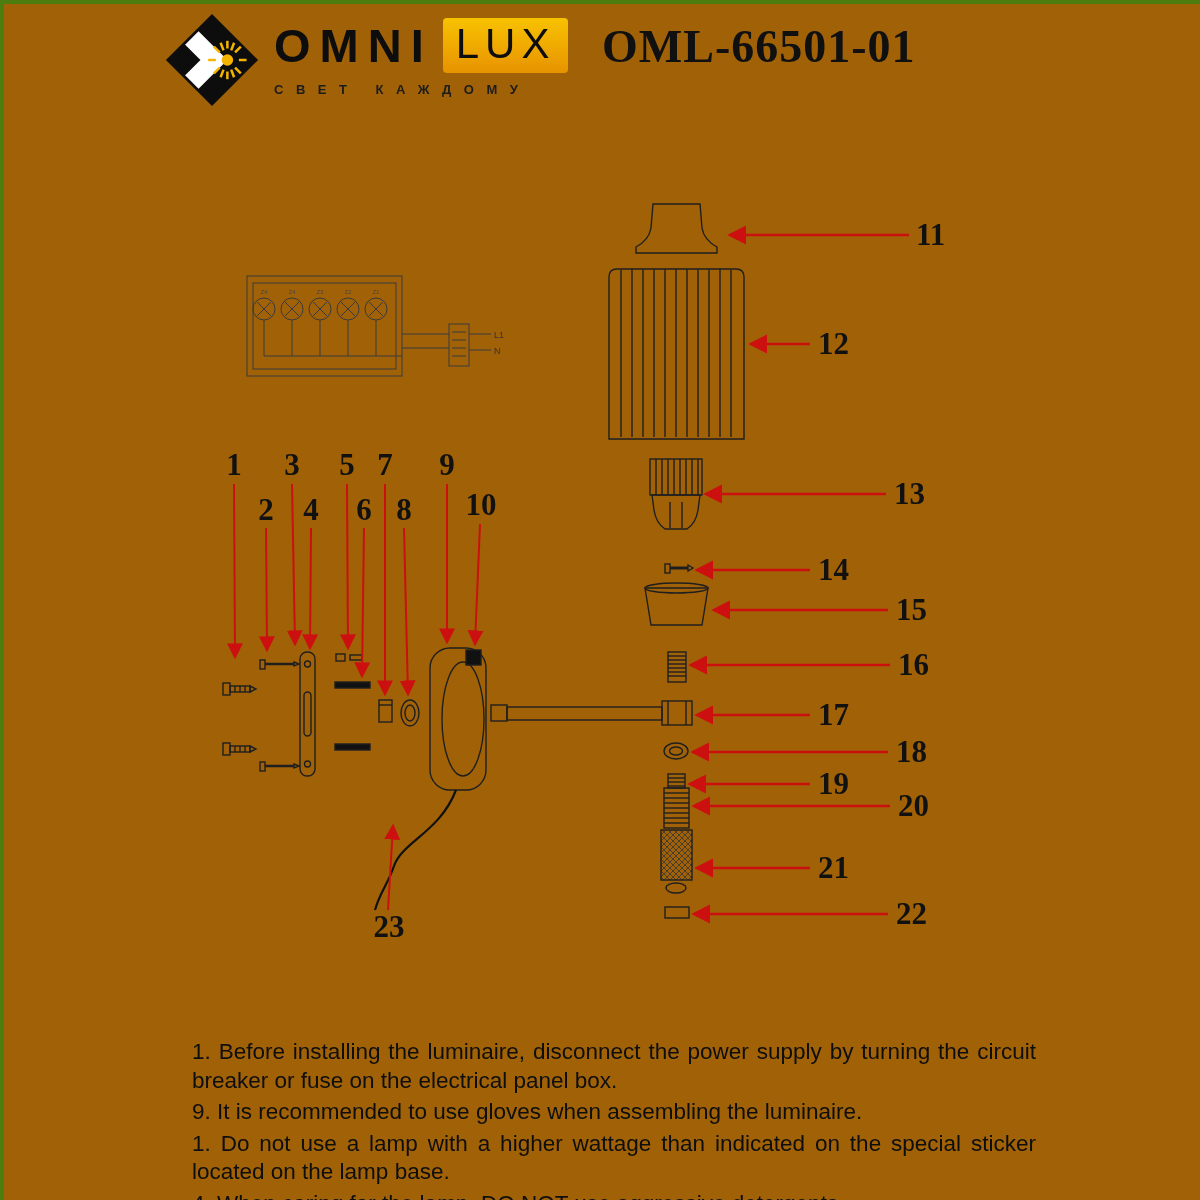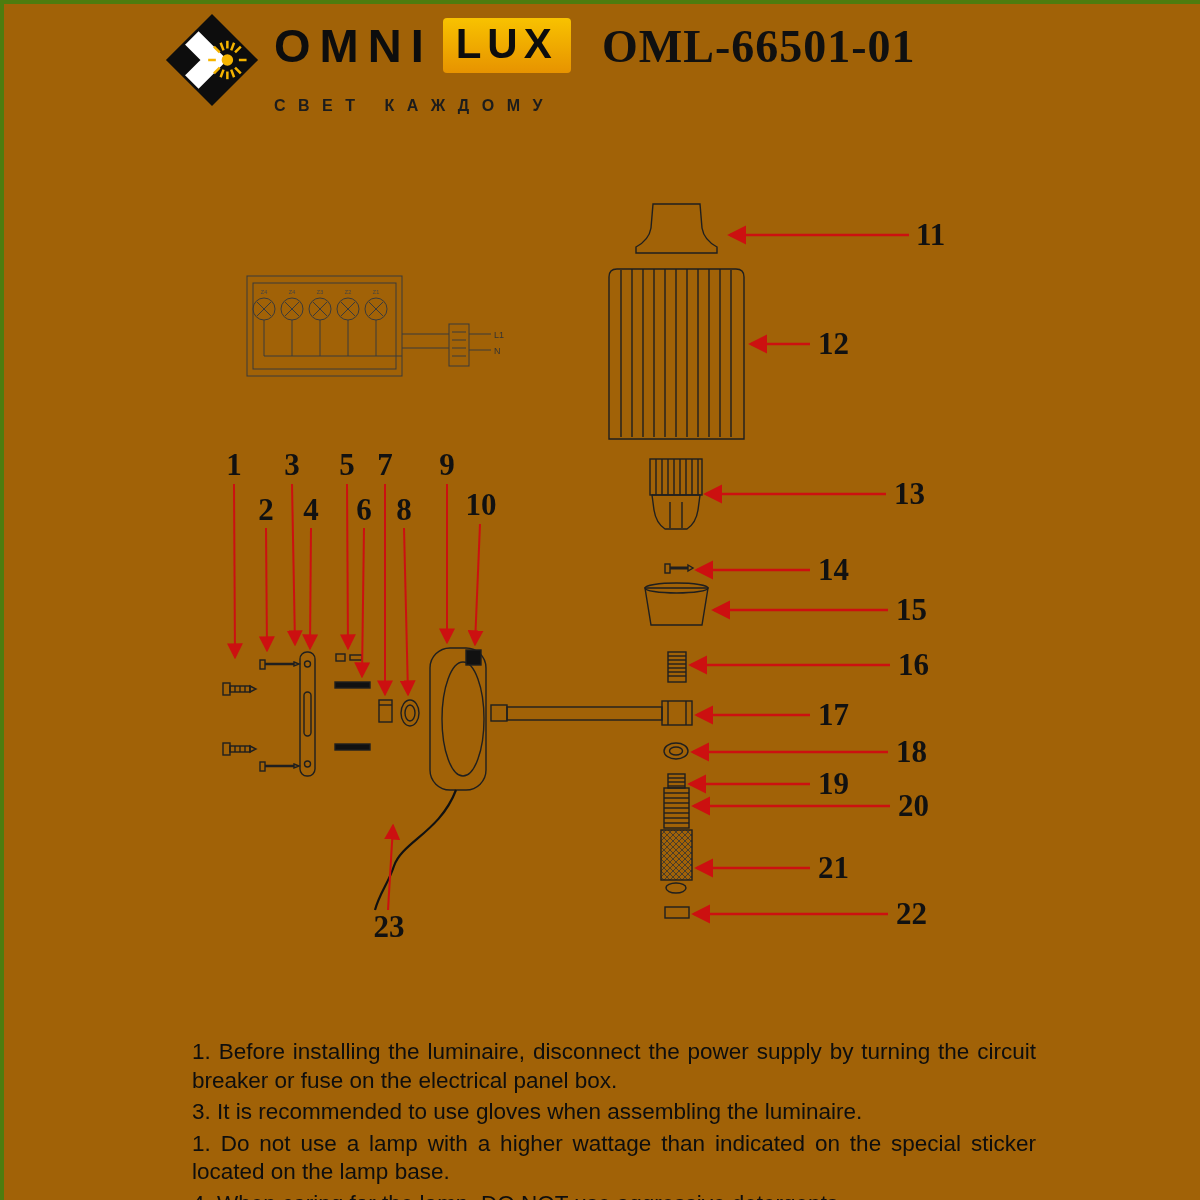--- a/index.html
+++ b/index.html
@@ -5,23 +5,23 @@
   html,body{margin:0;padding:0;background:#fff;}
   body{width:1200px;height:1200px;overflow:hidden;font-family:"Liberation Sans",sans-serif;}
   .frame{position:relative;width:1198px;height:1198px;border:4px solid #4d7c0f;background:#a16207;}
 
   
   .logo{position:absolute;left:160px;top:8px;display:flex;gap:14px;}
   .logo-mark{width:96px;height:96px;flex:0 0 auto;}
   .logo-text{display:flex;flex-direction:column;}
   .logo-row{display:flex;align-items:center;gap:10px;margin-top:6px;}
   .omni{font-weight:800;font-size:47px;letter-spacing:9px;color:#0d0d0d;font-family:"Liberation Sans",sans-serif;}
-  .lux{font-weight:700;font-size:42px;letter-spacing:6px;color:#0d0d0d;
+  .lux{font-weight:400;font-size:42px;letter-spacing:6px;color:#0d0d0d;
        background:linear-gradient(#f8c200,#e79300);padding:2px 13px 5px;border-radius:4px;}
-  .tagline{font-weight:600;font-size:16px;letter-spacing:12.5px;margin-top:24px;color:#1c1c1c;}
+  .tagline{font-weight:600;font-size:13px;letter-spacing:12.5px;margin-top:9px;color:#1c1c1c;}
   .model{position:absolute;left:598px;top:16px;margin:0;font-family:"Liberation Serif",serif;
          font-weight:700;font-size:46px;color:#101010;letter-spacing:1px;text-align:right;}
 
   
   .diagram{position:absolute;left:0;top:0;width:1200px;height:1020px;}
   .ink{stroke:#1f1f1f;fill:none;stroke-width:1.4;}
   .thin{stroke:#3a3a3a;fill:none;stroke-width:1;}
   .red{stroke:#cc1010;fill:none;stroke-width:2.4;}
   .redthin{stroke:#cc1010;fill:none;stroke-width:2;}
   .num{font-family:"Liberation Serif",serif;font-weight:700;font-size:31px;fill:#111;stroke:none;}
@@ -335,18 +335,18 @@
       <text class="num" x="814" y="790">19</text>
       <text class="num" x="894" y="812">20</text>
       <text class="num" x="814" y="874">21</text>
       <text class="num" x="892" y="920">22</text>
       <text class="num" x="385" y="933" text-anchor="middle">23</text>
     </g>
   </svg>
 
   <div class="instructions">
     <p>1. Before installing the luminaire, disconnect the power supply by turning the circuit breaker or fuse on the electrical panel box.</p>
-    <p>3. It is recommended to use gloves when assembling the luminaire.</p>
+    <p>9. It is recommended to use gloves when assembling the luminaire.</p>
     <p>1. Do not use a lamp with a higher wattage than indicated on the special sticker located on the lamp base.</p>
     <p>4. When caring for the lamp, DO NOT use aggressive detergents.</p>
   </div>
 
 </div>
 
 </body></html>

